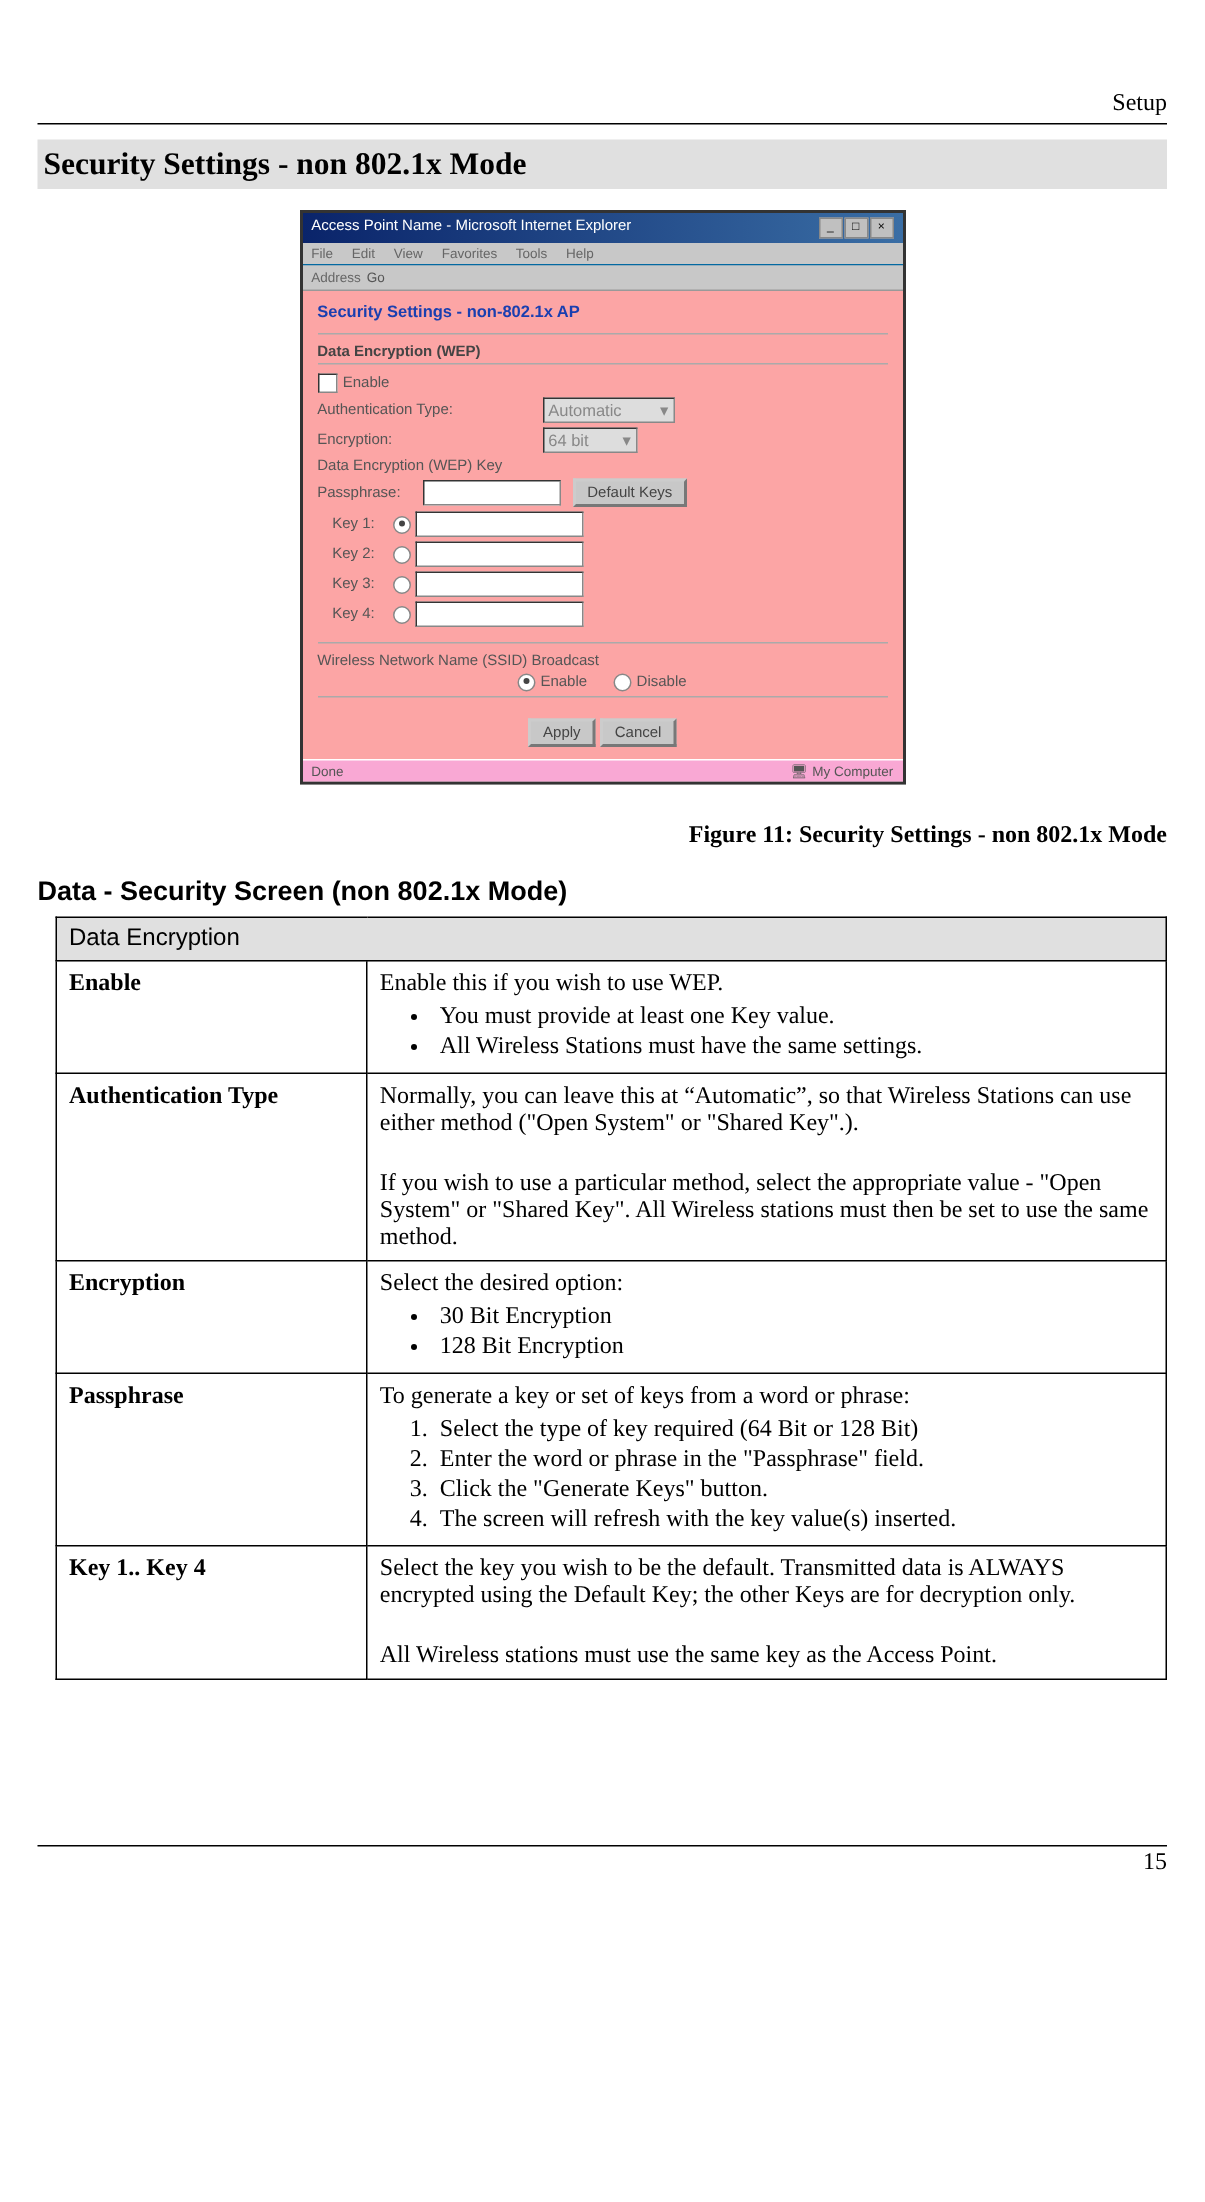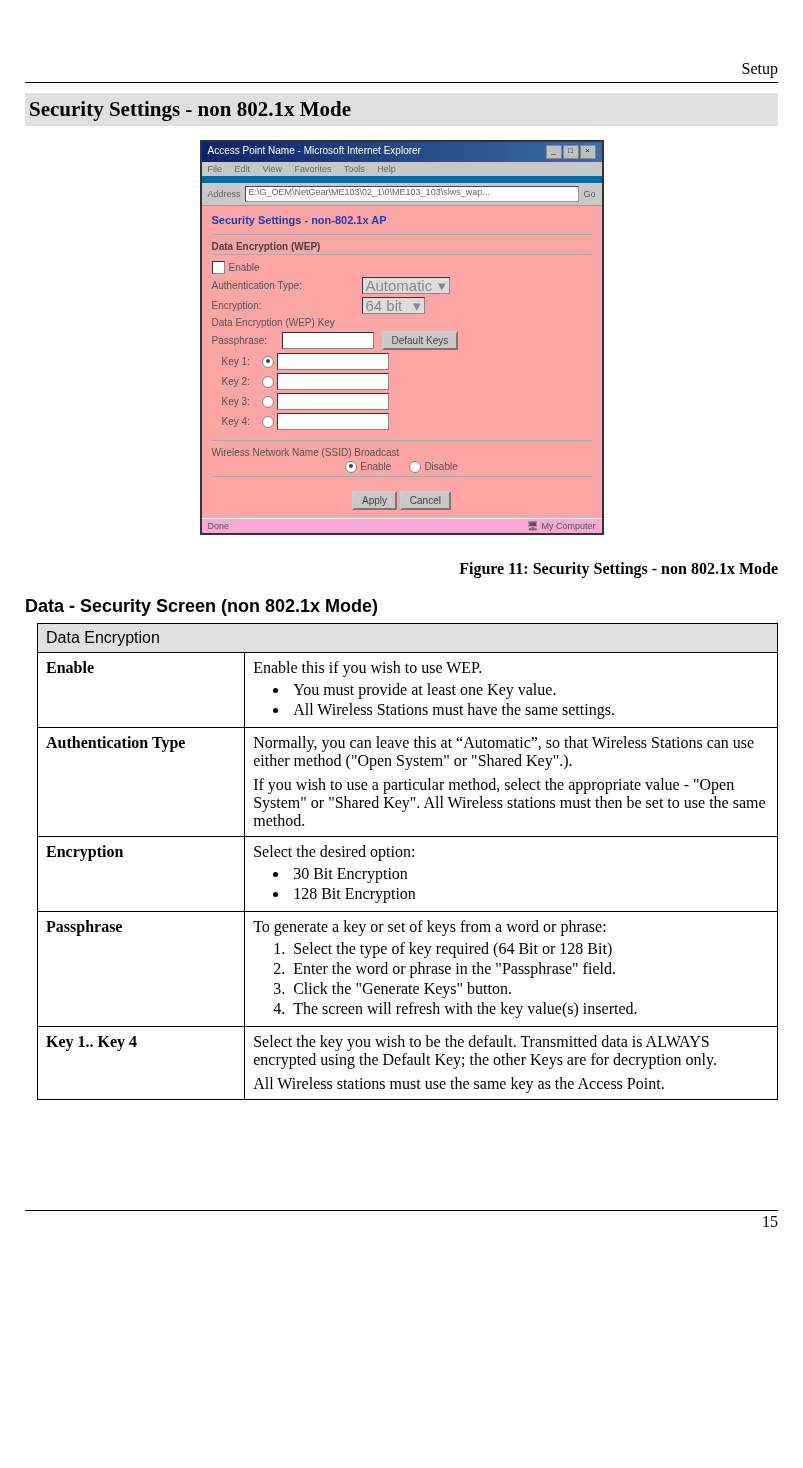--- a/index.html
+++ b/index.html
@@ -63,21 +63,21 @@
     background: #c0c0c0;
     border: 1px solid #888;
     font-size: 8px;
     text-align: center;
     line-height: 10px;
     color: #000;
   }
   .ss-menubar {
     background: #c8c8c8;
     padding: 2px 6px;
-    border-bottom: 7px solid #0369a1;
+    border-bottom: 1px solid #0369a1;
     color: #666;
     font-family: Arial, sans-serif;
     font-size: 9px;
   }
   .ss-menubar span { margin-right: 10px; }
   .ss-addr {
     background: #c8c8c8;
     padding: 3px 6px;
     border-bottom: 1px solid #999;
     display: flex;
@@ -134,21 +134,21 @@
     color: #555;
   }
   .ss-label { width: 150px; }
   .ss-check {
     width: 11px; height: 11px; border: 1px inset #888; background: #fff; margin-right: 4px;
   }
   .ss-select {
     border: 1px inset #888;
     background: #ddd;
     width: 80px; height: 15px;
-    font-size: 15px;
+    font-size: 11px;
     padding: 0 3px;
     color: #888;
     display: flex;
     justify-content: space-between;
     align-items: center;
   }
   .ss-input {
     border: 1px inset #888;
     background: #fff;
     height: 15px;
@@ -226,21 +226,21 @@
     font-weight: bold;
   }
   table.datatable ul, table.datatable ol {
     margin: 4px 0 2px 0;
     padding-left: 36px;
   }
   table.datatable li {
     margin: 2px 0;
     padding-left: 4px;
   }
-  table.datatable p { margin: 6px 0; }
+  table.datatable p { margin: 22px 0; }
   .footer-rule {
     border: none;
     border-top: 1.5px solid #000;
     margin: 110px 0 2px 0;
   }
   .page-num {
     text-align: right;
     font-size: 16px;
   }
 </style>
@@ -265,21 +265,20 @@
     <div class="ss-menubar">
       <span>File</span>
       <span>Edit</span>
       <span>View</span>
       <span>Favorites</span>
       <span>Tools</span>
       <span>Help</span>
     </div>
     <div class="ss-addr">
       <span class="ss-addr-label">Address</span>
-      <div class="ss-addr-input">E:\G_OEM\NetGear\ME103\02_1\0\ME103_103\slws_wap...</div>
       <span class="ss-gobtn">Go</span>
     </div>
     <div class="ss-content">
       <div class="ss-heading">Security Settings - non-802.1x AP</div>
       <hr class="ss-hr">
       <div class="ss-group-title">Data Encryption (WEP)</div>
       <hr class="ss-hr">
       <div class="ss-row">
         <span class="ss-check"></span>
         <span>Enable</span>

